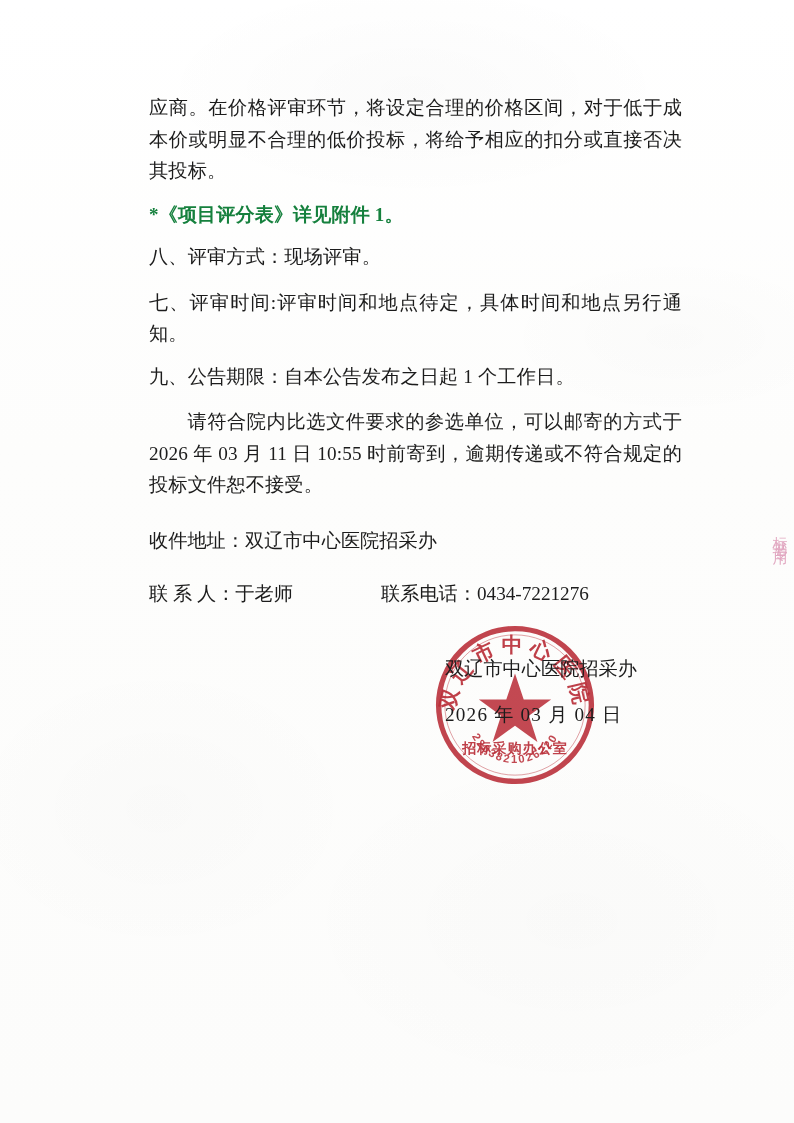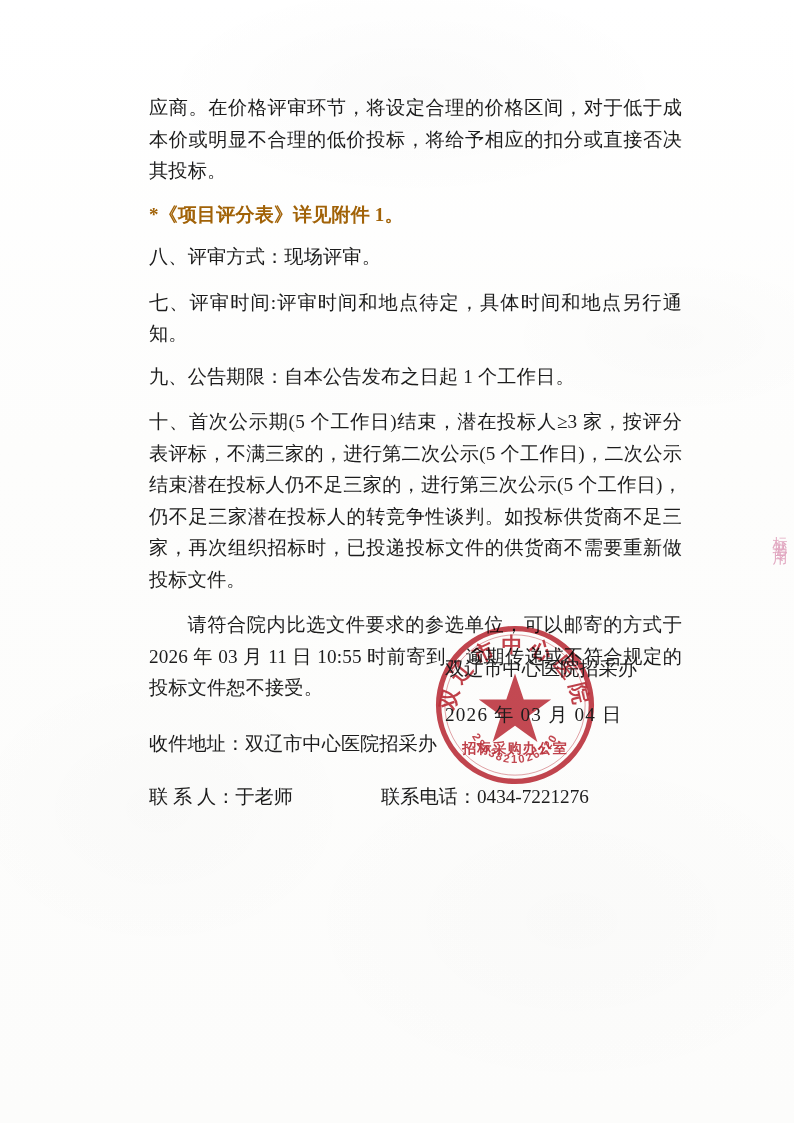--- a/index.html
+++ b/index.html
@@ -54,21 +54,21 @@
 
   .para + .para { margin-top: 3px; }
 
   .gap-sm { margin-top: 11px !important; }
   .gap-md { margin-top: 14px !important; }
 
   .bold-note {
     font-weight: bold;
     font-size: 19px;
     line-height: 31.5px;
-    color: #a16207;
+    color: #15803d;
     margin: 12px 0 0 0;
     letter-spacing: 0.2px;
   }
 
   .indent { text-indent: 2em; }
 
   
   .contact-row {
     display: flex;
     font-size: 19.2px;
@@ -153,21 +153,20 @@
     <p class="para">应商。在价格评审环节，将设定合理的价格区间，对于低于成本价或明显不合理的低价投标，将给予相应的扣分或直接否决其投标。</p>
 
     <p class="bold-note">*《项目评分表》详见附件 1。</p>
 
     <p class="para gap-sm">八、评审方式：现场评审。</p>
 
     <p class="para gap-md">七、评审时间:评审时间和地点待定，具体时间和地点另行通知。</p>
 
     <p class="para gap-sm">九、公告期限：自本公告发布之日起 1 个工作日。</p>
 
-    <p class="para gap-md">十、首次公示期(5 个工作日)结束，潜在投标人≥3 家，按评分表评标，不满三家的，进行第二次公示(5 个工作日)，二次公示结束潜在投标人仍不足三家的，进行第三次公示(5 个工作日)，仍不足三家潜在投标人的转竞争性谈判。如投标供货商不足三家，再次组织招标时，已投递投标文件的供货商不需要重新做投标文件。</p>
 
     <p class="para indent gap-md">请符合院内比选文件要求的参选单位，可以邮寄的方式于 2026 年 03 月 11 日 10:55 时前寄到，逾期传递或不符合规定的投标文件恕不接受。</p>
 
     <div class="addr-line">收件地址：双辽市中心医院招采办</div>
 
     <div class="contact-row">
       <span class="contact-label">联 系 人：于老师</span>
       <span class="contact-value">联系电话：0434-7221276</span>
     </div>
 

